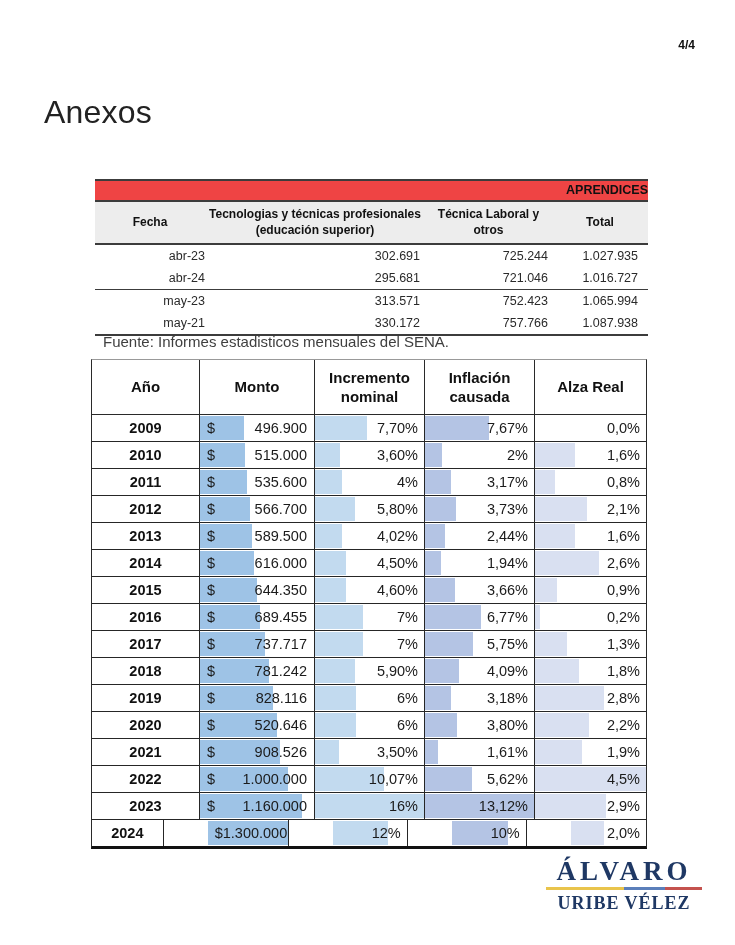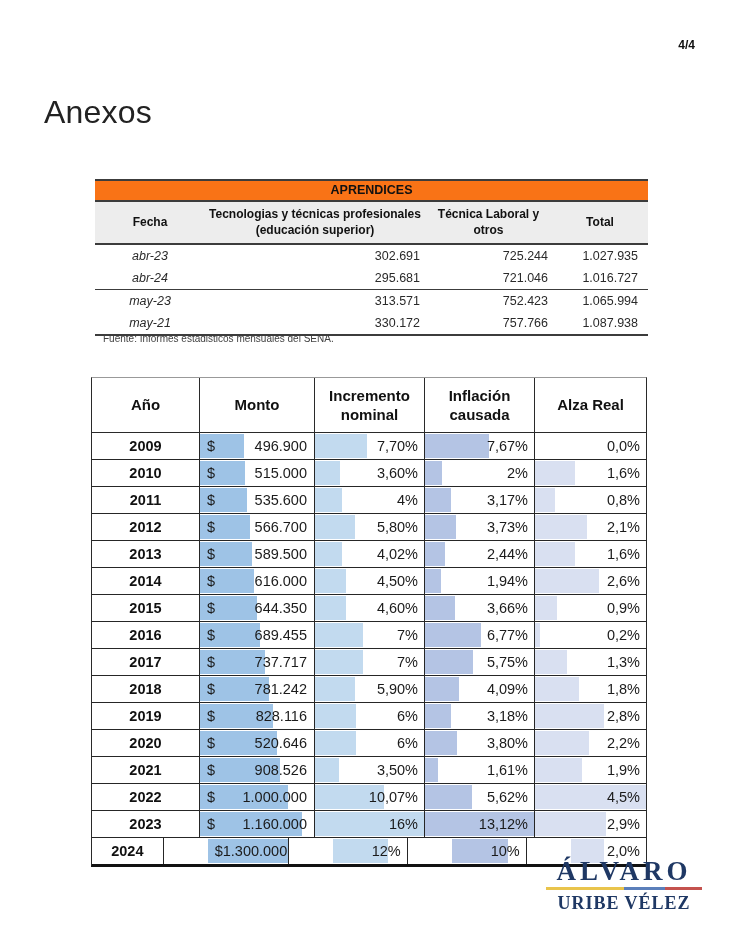--- a/index.html
+++ b/index.html
@@ -7,39 +7,39 @@
     position:relative;width:735px;height:945px;background:#ffffff;
     font-family:"Liberation Sans", sans-serif;color:#1f1f1f;overflow:hidden;
   }
   
   .page-number{position:absolute;top:38px;right:40px;font-size:12px;font-weight:700;color:#111;}
   
   .anexos{position:absolute;top:94px;left:44px;font-size:32px;font-weight:500;color:#222;letter-spacing:.2px;}
 
   
   .table1{position:absolute;top:179px;left:95px;width:553px;border-top:2px solid #3c3c3c;border-bottom:2px solid #3c3c3c;font-size:12.5px;color:#2a2a2a;}
-  .t1-title{height:19px;line-height:19px;text-align:center;font-weight:700;font-size:12.5px;background:#f97316;border-bottom:2px solid #3c3c3c;color:#111;}
+  .t1-title{height:19px;line-height:19px;text-align:right;font-weight:700;font-size:12.5px;background:#ef4444;border-bottom:2px solid #3c3c3c;color:#111;}
   .t1-header{display:flex;background:#ededed;border-bottom:2px solid #3c3c3c;min-height:41px;}
   .t1-hc{display:flex;align-items:center;justify-content:center;text-align:center;font-weight:700;font-size:12px;line-height:1.3;color:#111;box-sizing:border-box;padding:2px 2px;}
   .t1-hc0{width:110px;}
   .t1-hc1{width:220px;}
   .t1-hc2{width:127px;}
   .t1-hc3{width:96px;}
   .ta-row{display:flex;height:22px;line-height:22px;}
   .ta-sep{border-top:1.5px solid #3c3c3c;}
   .ta-c{box-sizing:border-box;}
-  .ta-c0{width:110px;text-align:center;font-style:italic;}
+  .ta-c0{width:110px;text-align:right;}
   .ta-c1{width:220px;text-align:right;padding-right:5px;}
   .ta-c2{width:127px;text-align:right;padding-right:4px;}
   .ta-c3{width:96px;text-align:right;padding-right:10px;}
-  .source-note{position:absolute;top:333px;left:103px;font-size:10px;color:#3f3f3f;}
+  .source-note{position:absolute;top:333px;left:103px;font-size:15px;color:#3f3f3f;}
 
   
   .table2{
-    position:absolute;top:377px;left:91px;width:554px;box-sizing:content-box;
+    position:absolute;top:359px;left:91px;width:554px;box-sizing:content-box;
     border-left:1.5px solid #2a2a2a;border-right:1.5px solid #2a2a2a;
     border-top:1px solid #999;border-bottom:3px solid #111;
     font-size:14.5px;color:#1b1b1b;
   }
   .t2-header{display:flex;height:54px;border-bottom:1.5px solid #2a2a2a;background:#fff;}
   .t2-hc{display:flex;align-items:center;justify-content:center;text-align:center;
          font-weight:700;font-size:15px;line-height:1.3;color:#111;
          box-sizing:border-box;border-right:1px solid #2a2a2a;padding:0 4px;}
   .t2-hc:last-child{border-right:none;}
   .c-year{width:108px;}

